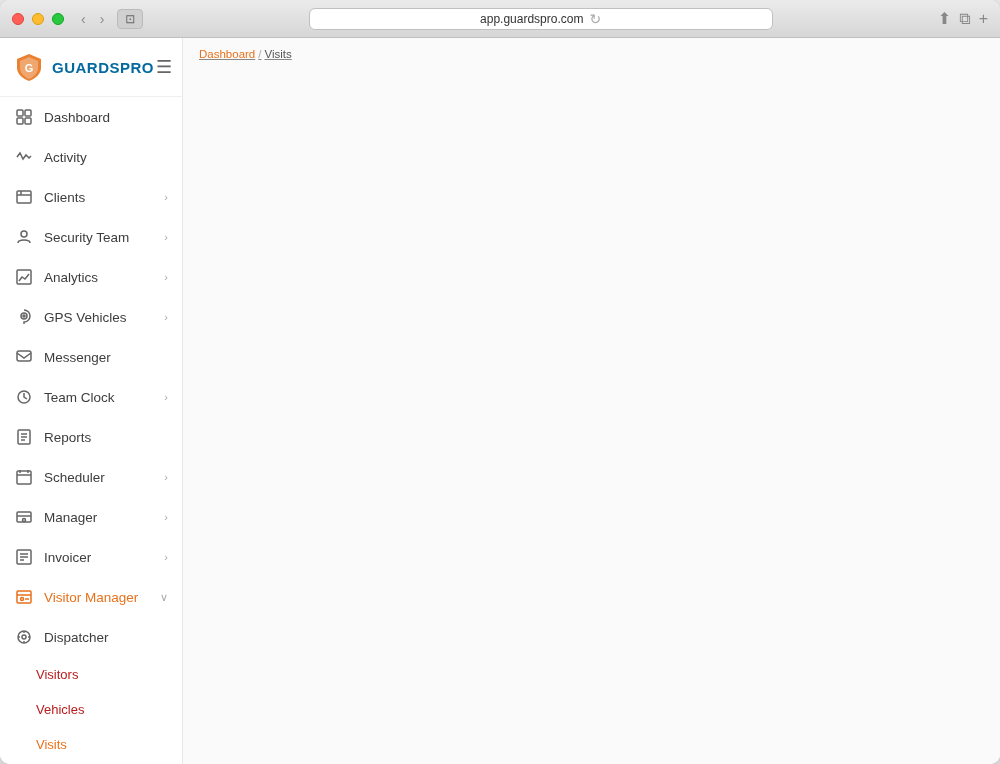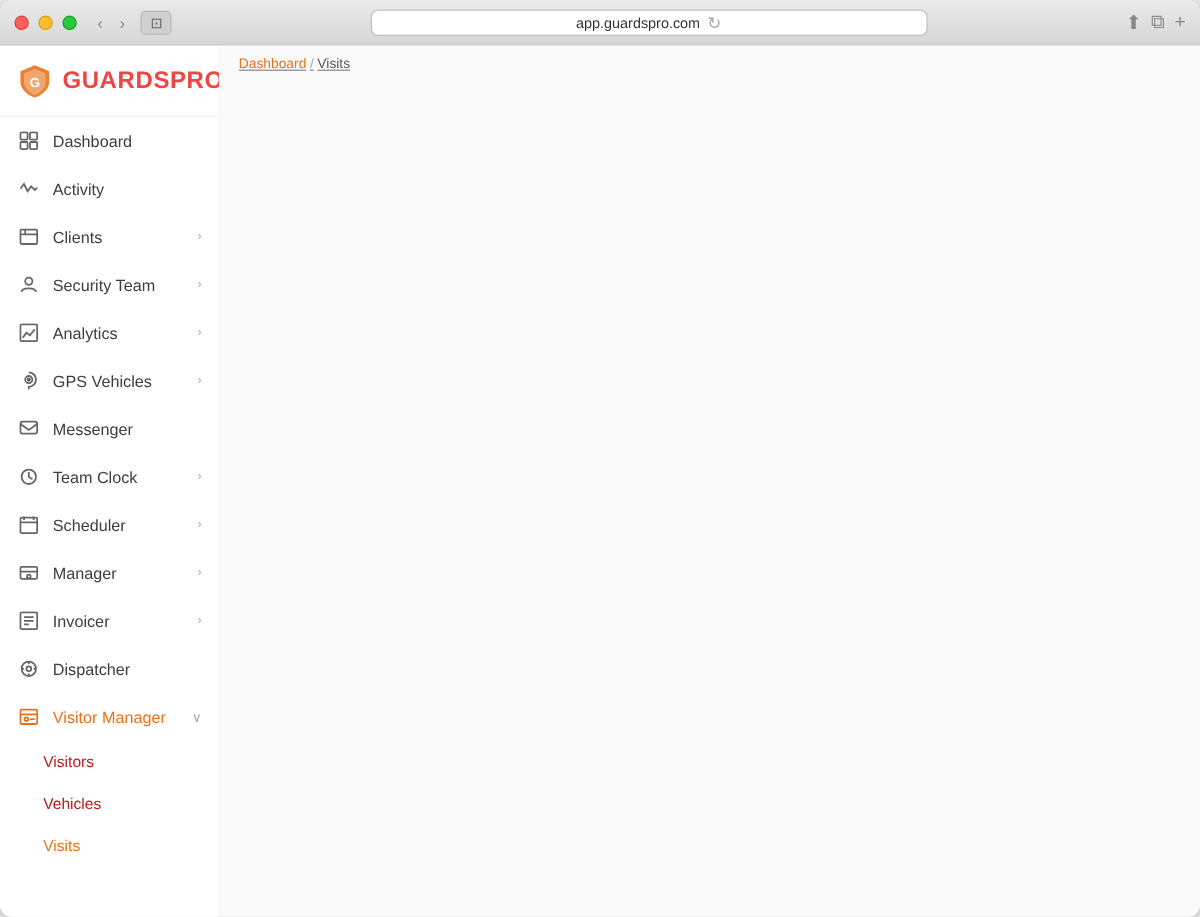--- a/index.html
+++ b/index.html
@@ -84,21 +84,21 @@
       align-items: center;
       justify-content: space-between;
       padding: 14px 14px;
       border-bottom: 1px solid #f0f0f0;
       flex-shrink: 0;
     }
     .logo-wrap { display: flex; align-items: center; gap: 8px; }
     .logo-icon {
       width: 30px; height: 30px;
     }
-    .logo-text { font-size: 20px; font-weight: 700; color: #ef4444; letter-spacing: 0.5px; }
+    .logo-text { font-size: 15px; font-weight: 700; color: #0369a1; letter-spacing: 0.5px; }
     .hamburger-btn { background: none; border: none; cursor: pointer; color: #666; font-size: 18px; padding: 2px; }
 
     .nav-list { list-style: none; flex: 1; overflow-y: auto; }
     .nav-item {
       display: flex;
       align-items: center;
       padding: 10px 14px;
       cursor: pointer;
       color: #3d3d3d;
       font-size: 13.5px;
@@ -259,20 +259,31 @@
           <span class="nav-icon">
             <svg viewBox="0 0 16 16" fill="none" stroke="#666" stroke-width="1.5">
                 <circle cx="8" cy="8" r="6"></circle>
                 <polyline points="8,4 8,8 11,10"></polyline>
               </svg>
           </span>
           <span>Team Clock</span>
           <span class="nav-chevron">›</span>
         </li>
 
+        <li class="nav-item">
+          <span class="nav-icon">
+            <svg viewBox="0 0 16 16" fill="none" stroke="#666" stroke-width="1.5">
+                <rect x="2" y="1" width="12" height="14" rx="1"></rect>
+                <line x1="5" y1="5" x2="11" y2="5"></line>
+                <line x1="5" y1="8" x2="11" y2="8"></line>
+                <line x1="5" y1="11" x2="9" y2="11"></line>
+              </svg>
+          </span>
+          <span>Reports</span>
+        </li>
 
         <li class="nav-item">
           <span class="nav-icon">
             <svg viewBox="0 0 16 16" fill="none" stroke="#666" stroke-width="1.5">
                 <rect x="1" y="2" width="14" height="13" rx="1"></rect>
                 <line x1="1" y1="6" x2="15" y2="6"></line>
                 <line x1="4" y1="1" x2="4" y2="4"></line>
                 <line x1="12" y1="1" x2="12" y2="4"></line>
               </svg>
           </span>
@@ -296,47 +307,47 @@
           <span class="nav-icon">
             <svg viewBox="0 0 16 16" fill="none" stroke="#666" stroke-width="1.5">
                 <rect x="1" y="1" width="14" height="14" rx="1"></rect>
                 <line x1="4" y1="5" x2="12" y2="5"></line>
                 <line x1="4" y1="8" x2="12" y2="8"></line>
                 <line x1="4" y1="11" x2="8" y2="11"></line>
               </svg>
           </span>
           <span>Invoicer</span>
           <span class="nav-chevron">›</span>
+        </li>
+
+        <li class="nav-item active">
+          <span class="nav-icon">
+            <svg viewBox="0 0 16 16" fill="none" stroke="#e8721c" stroke-width="1.5">
+                <rect x="1" y="2" width="14" height="12" rx="1"></rect>
+                <line x1="1" y1="6" x2="15" y2="6"></line>
+                <circle cx="6" cy="10" r="1.5"></circle>
+                <line x1="9" y1="10" x2="13" y2="10"></line>
+              </svg>
+          </span>
+          <span>Visitor Manager</span>
+          <span class="nav-chevron-down">∨</span>
         </li>
 
         <li class="nav-item">
           <span class="nav-icon">
             <svg viewBox="0 0 16 16" fill="none" stroke="#666" stroke-width="1.5">
                 <circle cx="8" cy="8" r="6"></circle>
                 <circle cx="8" cy="8" r="2"></circle>
                 <line x1="8" y1="2" x2="8" y2="4"></line>
                 <line x1="8" y1="12" x2="8" y2="14"></line>
                 <line x1="2" y1="8" x2="4" y2="8"></line>
                 <line x1="12" y1="8" x2="14" y2="8"></line>
               </svg>
           </span>
           <span>Dispatcher</span>
-        </li>
-
-        <li class="nav-item active">
-          <span class="nav-icon">
-            <svg viewBox="0 0 16 16" fill="none" stroke="#e8721c" stroke-width="1.5">
-                <rect x="1" y="2" width="14" height="12" rx="1"></rect>
-                <line x1="1" y1="6" x2="15" y2="6"></line>
-                <circle cx="6" cy="10" r="1.5"></circle>
-                <line x1="9" y1="10" x2="13" y2="10"></line>
-              </svg>
-          </span>
-          <span>Visitor Manager</span>
-          <span class="nav-chevron-down">∨</span>
         </li>
 
         <li class="nav-item sub-item">
           <span>Visitors</span>
         </li>
 
         <li class="nav-item sub-item">
           <span>Vehicles</span>
         </li>
 

